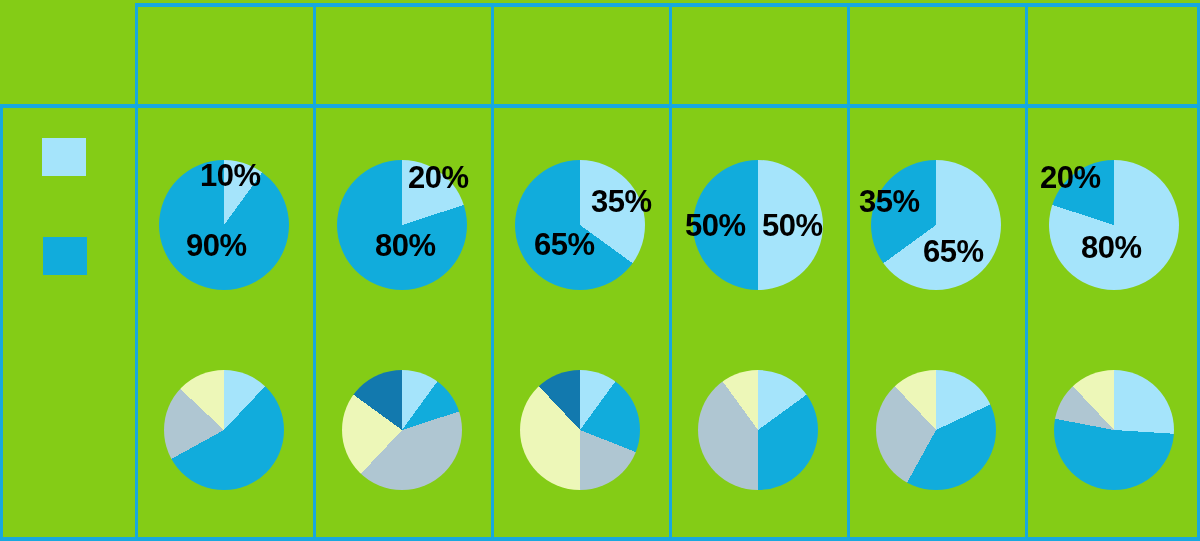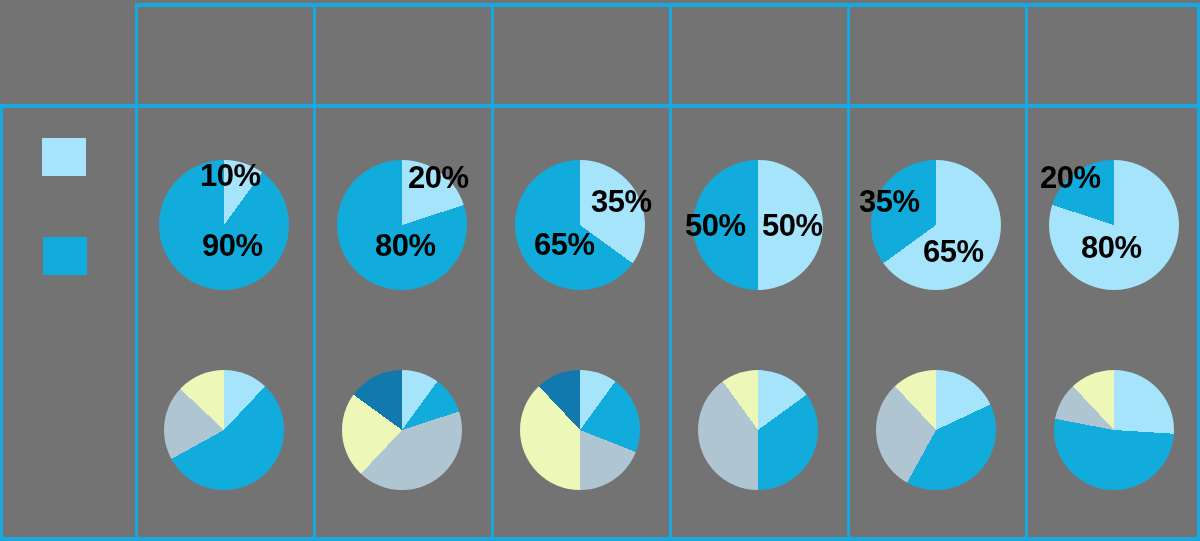--- a/index.html
+++ b/index.html
@@ -13,21 +13,21 @@
     font-family: "Liberation Sans", sans-serif;
     overflow: hidden;
     position: relative;
   }
 
   .chart-root {
     position: absolute;
     left: 0; top: 0;
     width: 1200px;
     height: 541px;
-    background: #737373;
+    background: #84cc16;
     text-decoration: underline;
   }
 
   
   .grid-layer {
     position: absolute;
     left: 0; top: 0;
     width: 1200px;
     height: 541px;
     pointer-events: none;
@@ -100,21 +100,21 @@
     </div>
 
   <div class="legend" id="legend">
       <div class="legend-swatch sw-0" style="background: rgb(165, 228, 251);"></div>
       <div class="legend-swatch sw-1" style="background: rgb(17, 172, 220);"></div>
     </div>
 
   <div class="row-top" id="row-top">
       <div class="pie" style="left: 159px; top: 160px; width: 130px; height: 130px; background: conic-gradient(rgb(165, 228, 251) 0deg, rgb(165, 228, 251) 36deg, rgb(17, 172, 220) 36deg, rgb(17, 172, 220) 360deg);"></div>
       <div class="pie-label" style="left: 200px; top: 160px; color: rgb(0, 0, 0);">10%</div>
-      <div class="pie-label" style="left: 186px; top: 230px; color: rgb(0, 0, 0); margin-left: 16px;">90%</div>
+      <div class="pie-label" style="left: 186px; top: 230px; color: rgb(0, 0, 0);">90%</div>
       <div class="pie" style="left: 337px; top: 160px; width: 130px; height: 130px; background: conic-gradient(rgb(165, 228, 251) 0deg, rgb(165, 228, 251) 72deg, rgb(17, 172, 220) 72deg, rgb(17, 172, 220) 360deg);"></div>
       <div class="pie-label" style="left: 408px; top: 162px; color: rgb(0, 0, 0);">20%</div>
       <div class="pie-label" style="left: 375px; top: 230px; color: rgb(0, 0, 0);">80%</div>
       <div class="pie" style="left: 515px; top: 160px; width: 130px; height: 130px; background: conic-gradient(rgb(165, 228, 251) 0deg, rgb(165, 228, 251) 126deg, rgb(17, 172, 220) 126deg, rgb(17, 172, 220) 360deg);"></div>
       <div class="pie-label" style="left: 591px; top: 186px; color: rgb(0, 0, 0);">35%</div>
       <div class="pie-label" style="left: 534px; top: 229px; color: rgb(0, 0, 0);">65%</div>
       <div class="pie" style="left: 693px; top: 160px; width: 130px; height: 130px; background: conic-gradient(rgb(165, 228, 251) 0deg, rgb(165, 228, 251) 180deg, rgb(17, 172, 220) 180deg, rgb(17, 172, 220) 360deg);"></div>
       <div class="pie-label" style="left: 762px; top: 210px; color: rgb(0, 0, 0);">50%</div>
       <div class="pie-label" style="left: 685px; top: 210px; color: rgb(0, 0, 0);">50%</div>
       <div class="pie" style="left: 871px; top: 160px; width: 130px; height: 130px; background: conic-gradient(rgb(165, 228, 251) 0deg, rgb(165, 228, 251) 234deg, rgb(17, 172, 220) 234deg, rgb(17, 172, 220) 360deg);"></div>

